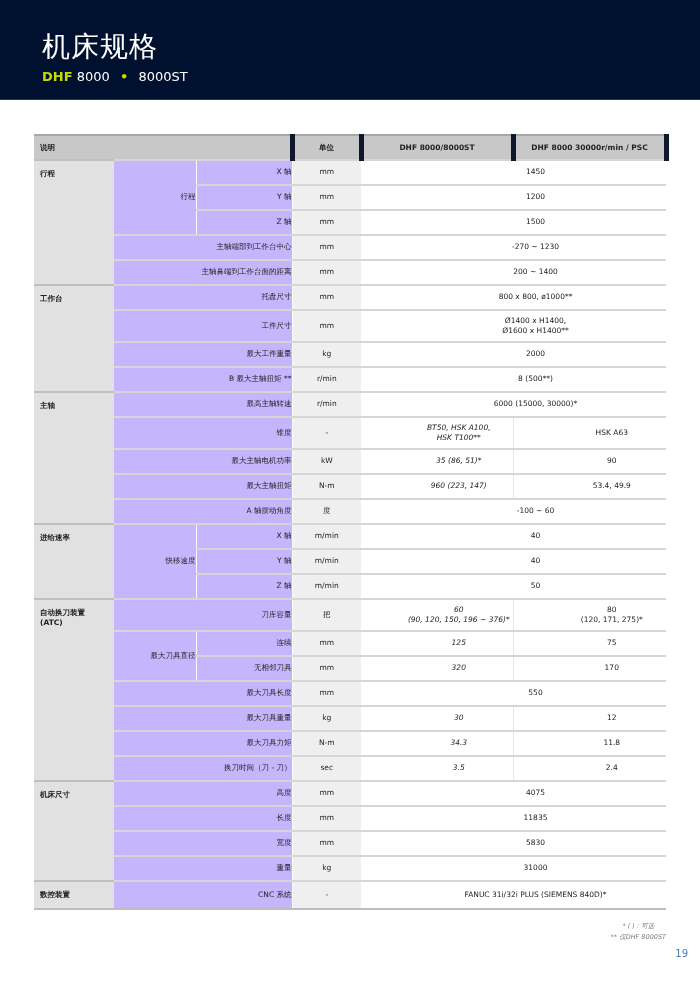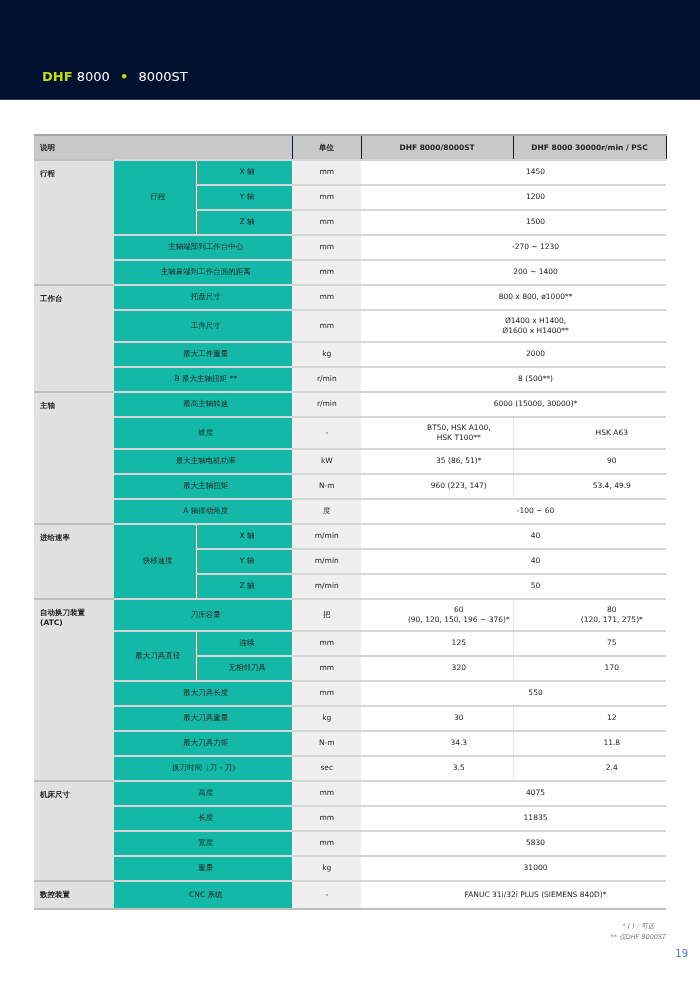--- a/index.html
+++ b/index.html
@@ -11,38 +11,39 @@
   .banner .subtitle .brand { color: #c6dc00; font-weight: bold; text-align: right; }
   .banner .subtitle .dot { color: #c6dc00; font-weight: bold; margin: 0 6px; }
 
   table.spec { position: absolute; left: 34px; top: 134px; width: 632px; border-collapse: collapse; table-layout: fixed; font-size: 7.5px; }
   table.spec col.c1 { width: 80px; }
   table.spec col.c2 { width: 82px; }
   table.spec col.c3 { width: 96px; }
   table.spec col.c4 { width: 69px; }
   table.spec col.c5 { width: 152px; }
   table.spec col.c6 { width: 153px; }
-  table.spec th { background: #c8c8c8; height: 25px; font-weight: bold; font-size: 7.5px; color: #222; border-top: 2px solid #a8a8a8; border-right: 1px solid #0f172a; }
+  table.spec th { background: #c8c8c8; height: 25px; font-weight: bold; font-size: 7.5px; color: #222; border-top: 2px solid #a8a8a8; border-right: 5px solid #0f172a; }
   table.spec th.left { text-align: left; padding-left: 6px; }
   table.spec td { height: 25px; vertical-align: middle; border-top: 2px solid #d6d6d6; line-height: 1.35; }
   table.spec td.cat { background: #e1e1e1; font-weight: bold; vertical-align: top; padding: 8px 6px; text-align: left; border-top: 2px solid #c0c0c0; }
-  table.spec td.sub { background: #14b8a6; text-align: center; padding-left: 6px; border-right: 1px solid #fafafa; }
+  table.spec td.sub { background: #c4b5fd; text-align: right; padding-left: 6px; border-right: 1px solid #fafafa; }
   table.spec td.unit { background: #efefef; text-align: center; border-left: 1px solid #fafafa; }
   table.spec td.val { background: #ffffff; text-align: center; padding-left: 44px; }
-  table.spec td.val.split { border-right: 1px solid #e6e6e6; }
+  table.spec td.val.split { border-right: 1px solid #e6e6e6; font-style: italic; }
   table.spec tr.tall td { height: 32px; }
   table.spec tr.last td { border-bottom: 2px solid #bdbdbd; margin-top: 16px; }
 
   .footnotes { position: absolute; right: 34px; top: 921px; text-align: center; font-size: 6.5px; font-style: italic; color: #7a7a7a; line-height: 11px; }
   .page-num { position: absolute; right: 12px; top: 948px; font-size: 10px; color: #4a7ab8; }
 </style>
 </head>
 <body>
 
 <div class="banner">
+  <div class="title">机床规格</div>
   <div class="subtitle">
     <span class="brand">DHF</span>
     <span>8000</span>
     <span class="dot">•</span>
     <span>8000ST</span>
   </div>
 </div>
 
 <table class="spec" style="top:134px;">
   <colgroup>

